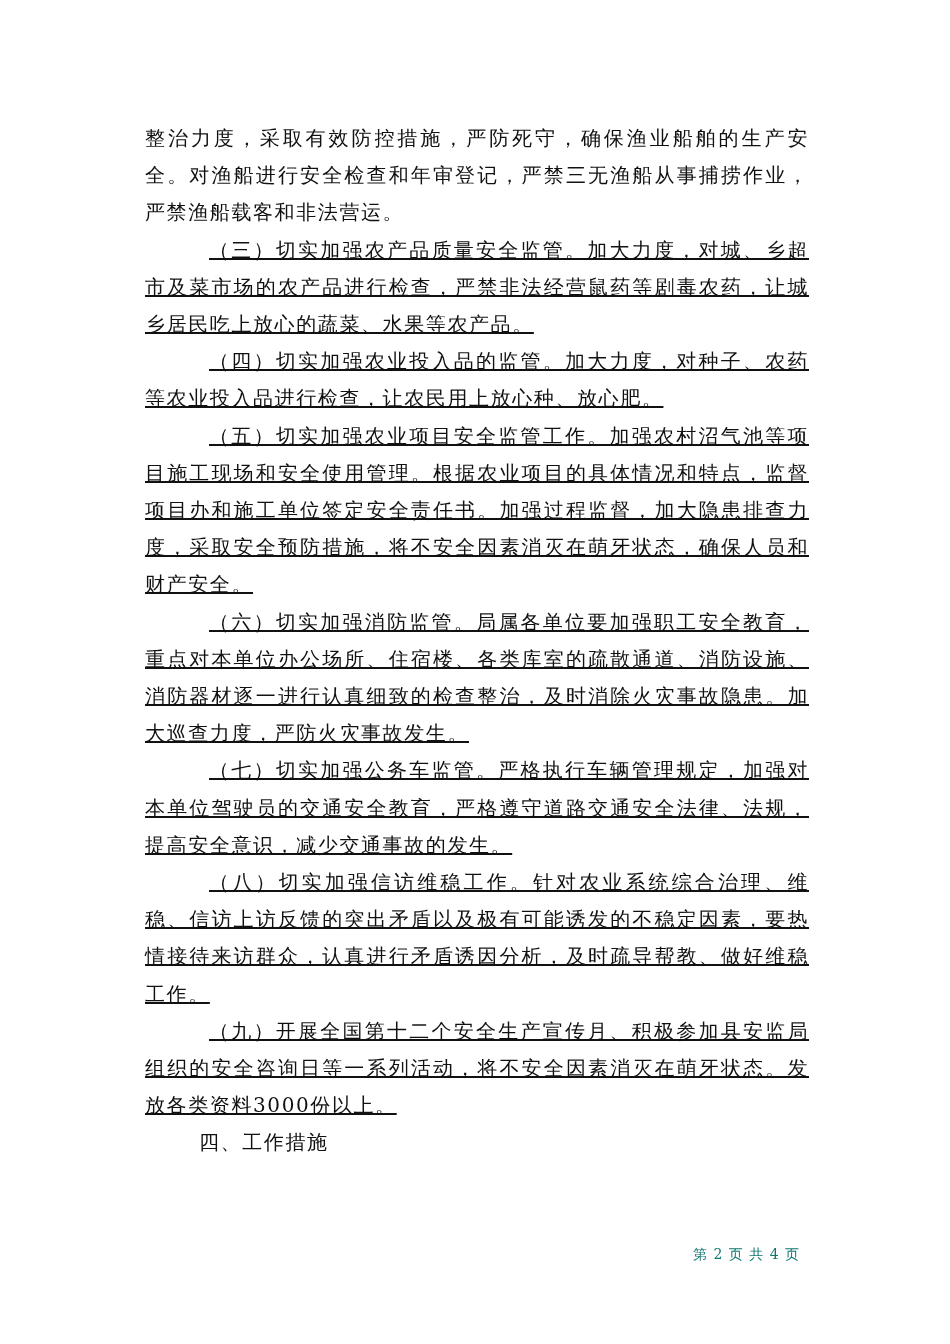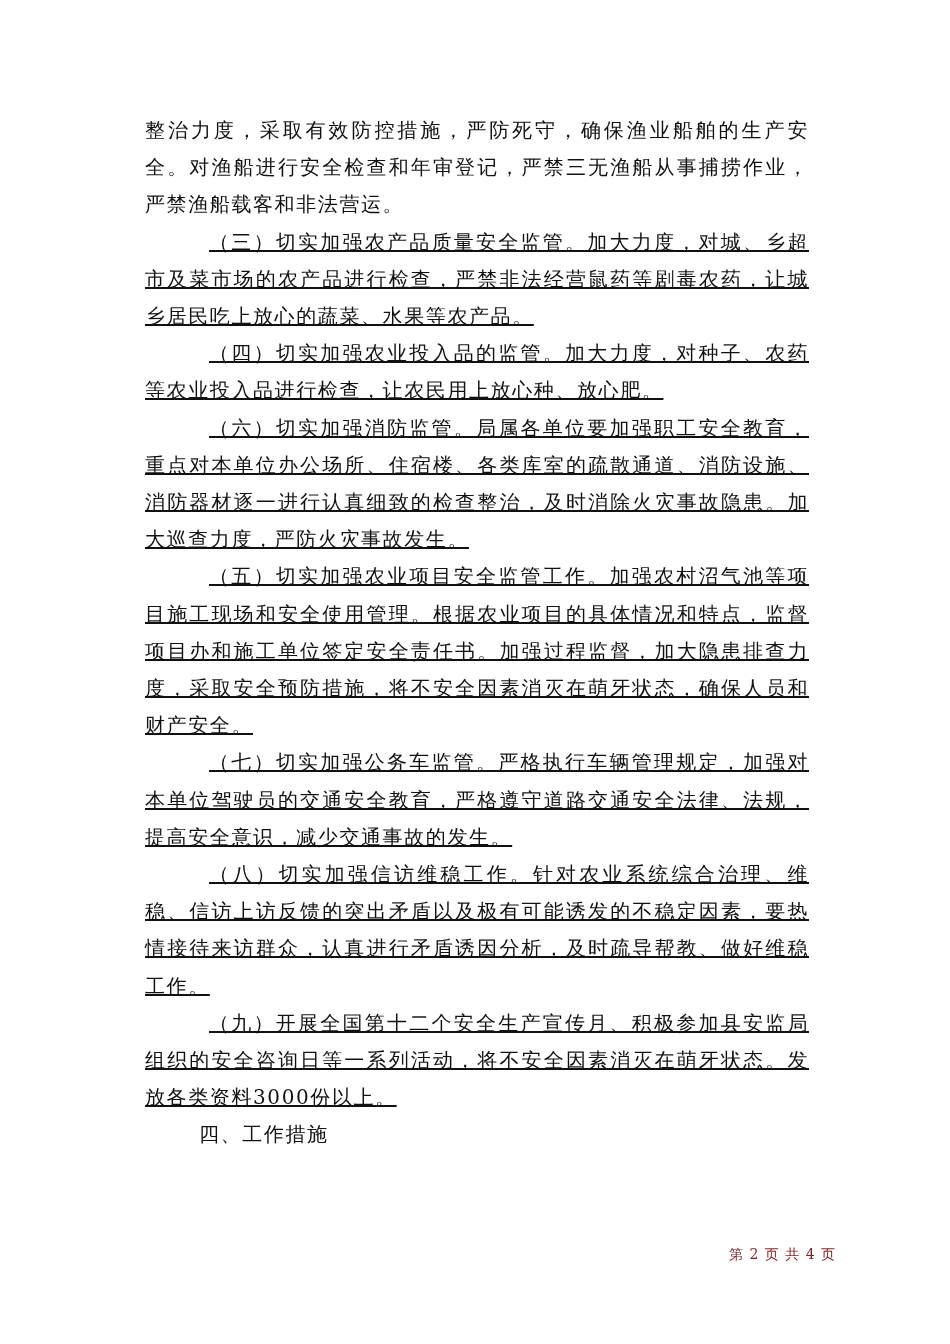--- a/index.html
+++ b/index.html
@@ -11,52 +11,52 @@
     width: 950px;
     height: 1344px;
     position: relative;
     overflow: hidden;
     font-family: "DejaVu Serif", "Liberation Serif", serif;
     color: #111111;
   }
   .page {
     position: absolute;
     left: 145px;
-    top: 112px;
+    top: 120px;
     width: 664px;
   }
   .para {
     font-size: 20px;
     line-height: 37.2px;
     letter-spacing: 1.6px;
     margin: 0;
     text-align: justify;
     word-break: break-all;
   }
   .indent { text-indent: 64px; text-decoration: underline; }
   .heading-indent { text-indent: 54px; }
   .sub-indent { text-indent: 44px; }
   .footer {
     position: absolute;
-    left: 729px;
+    left: 693px;
     top: 1246px;
     font-size: 14px;
     letter-spacing: 1px;
-    color: #7f1d1d;
+    color: #0f766e;
     font-family: "DejaVu Serif", "Liberation Serif", serif;
   }
 </style>
 </head>
 <body>
 
 <div class="page">
   <p class="para">整治力度，采取有效防控措施，严防死守，确保渔业船舶的生产安全。对渔船进行安全检查和年审登记，严禁三无渔船从事捕捞作业，严禁渔船载客和非法营运。</p>
   <p class="para indent">（三）切实加强农产品质量安全监管。加大力度，对城、乡超市及菜市场的农产品进行检查，严禁非法经营鼠药等剧毒农药，让城乡居民吃上放心的蔬菜、水果等农产品。</p>
   <p class="para indent">（四）切实加强农业投入品的监管。加大力度，对种子、农药等农业投入品进行检查，让农民用上放心种、放心肥。</p>
+  <p class="para indent">（五）切实加强农业项目安全监管工作。加强农村沼气池等项目施工现场和安全使用管理。根据农业项目的具体情况和特点，监督项目办和施工单位签定安全责任书。加强过程监督，加大隐患排查力度，采取安全预防措施，将不安全因素消灭在萌牙状态，确保人员和财产安全。</p>
   <p class="para indent">（六）切实加强消防监管。局属各单位要加强职工安全教育，重点对本单位办公场所、住宿楼、各类库室的疏散通道、消防设施、消防器材逐一进行认真细致的检查整治，及时消除火灾事故隐患。加大巡查力度，严防火灾事故发生。</p>
-  <p class="para indent">（五）切实加强农业项目安全监管工作。加强农村沼气池等项目施工现场和安全使用管理。根据农业项目的具体情况和特点，监督项目办和施工单位签定安全责任书。加强过程监督，加大隐患排查力度，采取安全预防措施，将不安全因素消灭在萌牙状态，确保人员和财产安全。</p>
   <p class="para indent">（七）切实加强公务车监管。严格执行车辆管理规定，加强对本单位驾驶员的交通安全教育，严格遵守道路交通安全法律、法规，提高安全意识，减少交通事故的发生。</p>
   <p class="para indent">（八）切实加强信访维稳工作。针对农业系统综合治理、维稳、信访上访反馈的突出矛盾以及极有可能诱发的不稳定因素，要热情接待来访群众，认真进行矛盾诱因分析，及时疏导帮教、做好维稳工作。</p>
   <p class="para indent">（九）开展全国第十二个安全生产宣传月、积极参加县安监局组织的安全咨询日等一系列活动，将不安全因素消灭在萌牙状态。发放各类资料3000份以上。</p>
   <p class="para heading-indent">四、工作措施</p>
 </div>
 
 <div class="footer">第 2 页 共 4 页</div>
 
 </body></html>

